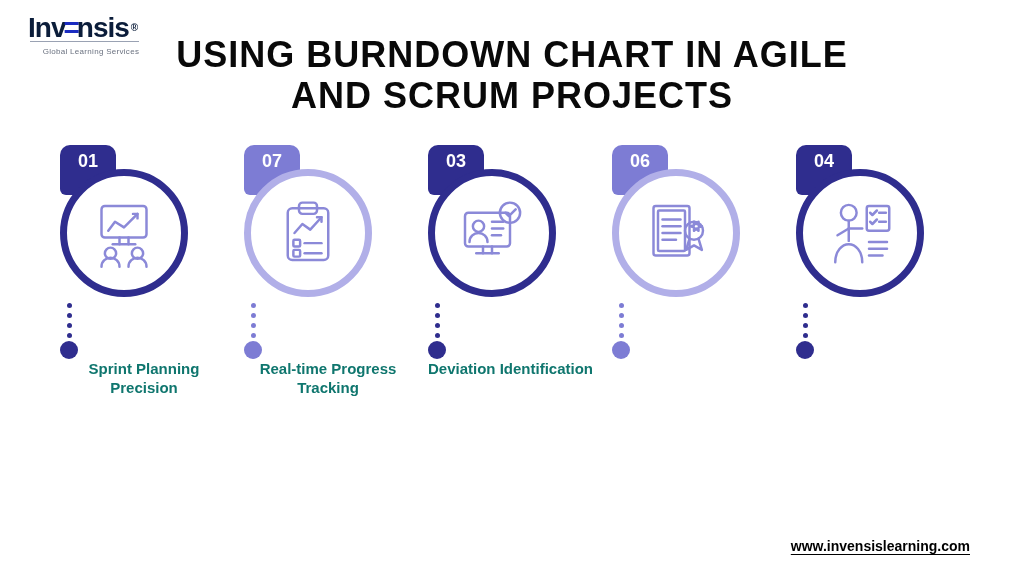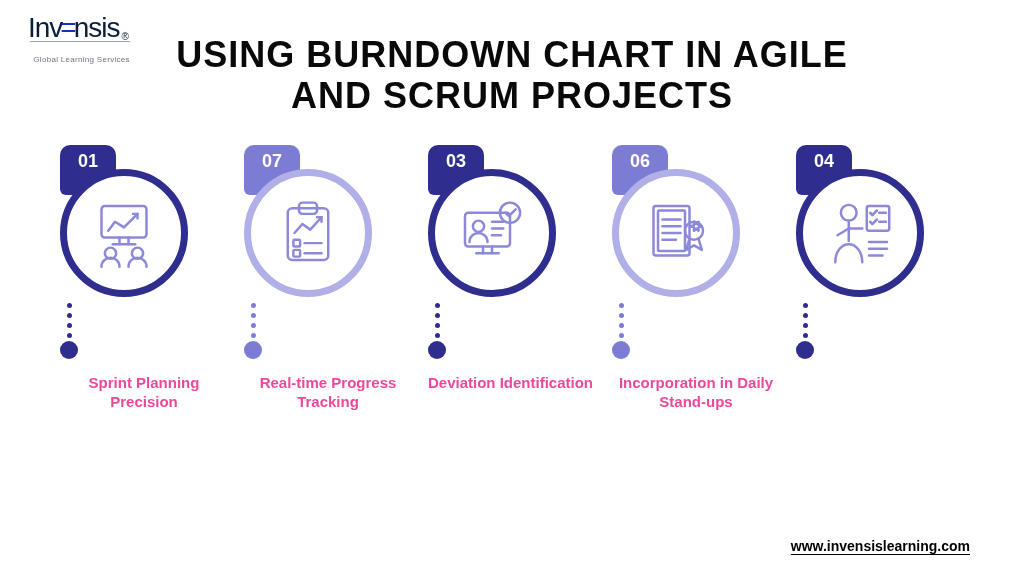--- a/index.html
+++ b/index.html
@@ -1,24 +1,24 @@
 <!DOCTYPE html>
 <html><head>
 <meta charset="utf-8">
 <style>
   * { box-sizing: border-box; margin: 0; padding: 0; }
   html, body { width: 1024px; height: 576px; font-family: "Segoe UI", Arial, sans-serif; background: #fff; }
   body { position: relative; padding: 18px 32px 24px 32px; }
 
   
   .logo { position: absolute; top: 14px; left: 28px; display: flex; flex-direction: column; align-items: flex-start; }
-  .logo-main { display: flex; align-items: flex-end; font-weight: 400; font-size: 28px; letter-spacing: -1px; color: #0b1d3a; line-height: 1; }
+  .logo-main { display: flex; align-items: center; font-weight: 700; font-size: 28px; letter-spacing: -1px; color: #0b1d3a; line-height: 1; }
   .logo-main .accent { color: #1b2cc1; margin: 0 -2px; }
   .logo-reg { font-size: 10px; vertical-align: super; color: #0b1d3a; margin-left: 2px; }
-  .logo-tag { font-size: 8px; color: #6b7280; letter-spacing: .3px; margin-top: -1px; margin-left: 2px; border-top: 1px solid #9aa2b3; padding-top: 13px; width: 100%; text-align: right; }
+  .logo-tag { font-size: 8px; color: #6b7280; letter-spacing: .3px; margin-top: -1px; margin-left: 2px; border-top: 1px solid #9aa2b3; padding-top: 5px; width: 100%; text-align: right; }
 
   
   .title { text-align: center; font-weight: 900; font-size: 36px; letter-spacing: 1px; color: #090909; line-height: 1.15; margin-top: 16px; text-transform: uppercase; }
 
   
   .row { display: flex; justify-content: space-between; padding: 28px 28px 0 28px; }
   .item { width: 168px; display: flex; flex-direction: column; align-items: flex-start; }
 
   .num-tab { width: 56px; height: 50px; border-radius: 10px 10px 6px 6px; display: flex; align-items: flex-start; justify-content: center; padding-top: 6px; font-weight: 800; font-size: 18px; color: #fff; margin-bottom: -26px; z-index: 0; }
   .num-tab.dark { background: #2f2d8e; }
@@ -28,21 +28,21 @@
   .circle.dark { border: 7px solid #2f2d8e; }
   .circle.light { border: 7px solid #b1afe8; }
 
   .connector { display: flex; flex-direction: column; align-items: center; margin-top: 6px; height: 56px; justify-content: space-between; }
   .dots { display: flex; flex-direction: column; gap: 5px; }
   .dot-sm { width: 5px; height: 5px; border-radius: 50%; }
   .dot-lg { width: 18px; height: 18px; border-radius: 50%; }
   .dark-fill { background: #2f2d8e; }
   .light-fill { background: #7d7cd4; }
 
-  .caption { text-align: center; font-weight: 700; font-size: 15px; color: #ec4899; margin-top: 14px; line-height: 1.3; min-height: 60px; }
+  .caption { text-align: center; font-weight: 700; font-size: 15px; color: #0f766e; line-height: 1.3; min-height: 60px; }
 
   .site { position: absolute; right: 54px; bottom: 22px; font-weight: 800; font-size: 14px; color: #000; text-decoration: underline; text-underline-offset: 3px; }
 
   
   .icon { width: 72px; height: 72px; }
   .icon * { fill: none; stroke: #8b89d8; stroke-width: 2.2; stroke-linecap: round; stroke-linejoin: round; }
 </style>
 </head>
 <body>
 
@@ -171,21 +171,20 @@
     </div>
     <div class="connector">
       <div class="dots">
           <span class="dot-sm light-fill"></span>
           <span class="dot-sm light-fill"></span>
           <span class="dot-sm light-fill"></span>
           <span class="dot-sm light-fill"></span>
         </div>
       <span class="dot-lg light-fill"></span>
     </div>
-    <div class="caption">Incorporation in Daily Stand-ups</div>
   </div>
 
   <div class="item">
     <div class="num-tab dark">
         <span>04</span>
       </div>
     <div class="circle dark">
       <svg class="icon" viewBox="0 0 64 64">
         <circle cx="22" cy="14" r="7"></circle>
         <path d="M22 21v18"></path>

